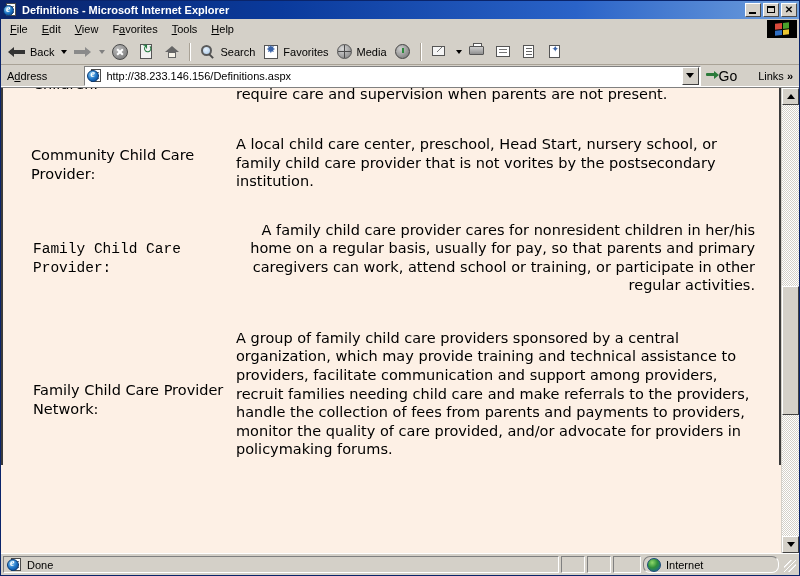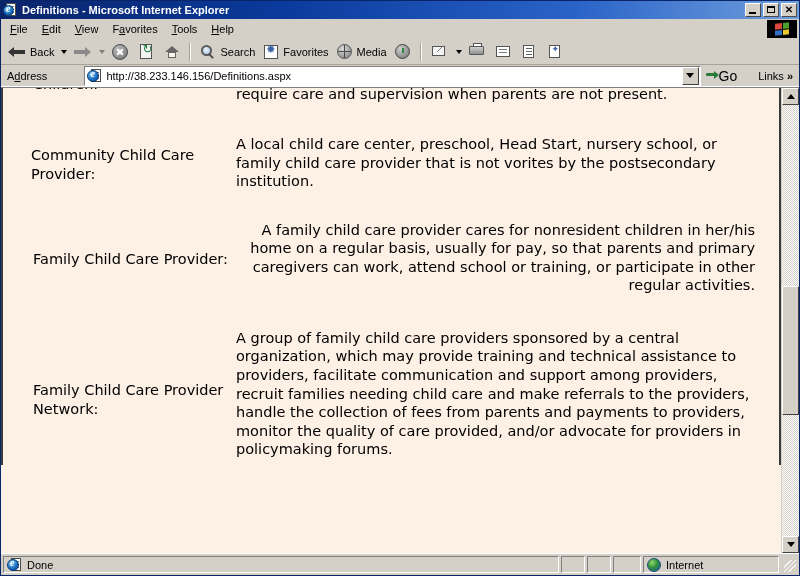--- a/index.html
+++ b/index.html
@@ -399,21 +399,21 @@
     padding-right: 6px;
     vertical-align: middle;
   }
   .deftable td.desc {
     padding-left: 2px;
     padding-right: 24px;
   }
   .deftable tr.r0 td { padding-top: 0; }
   .deftable tr.r1 td.term { padding-top: 30px; padding-left: 28px; }
   .deftable tr.r1 td.desc { padding-top: 26px; }
-  .deftable tr.r2 td.term { padding-top: 26px; }
+  .deftable tr.r2 td.term { padding-top: 26px; font-family: Liberation Mono, monospace; }
   .deftable tr.r2 td.desc { padding-top: 24px; text-align: right; }
   .deftable tr.r3 td.term { padding-top: 40px; }
   .deftable tr.r3 td.desc { padding-top: 28px; }
 
   
   .vscroll {
     width: 17px; flex: 0 0 17px;
     background:
       repeating-conic-gradient(#ffffff 0% 25%, #d4d0c8 0% 50%) 0 0 / 2px 2px;
     display: flex; flex-direction: column;
@@ -462,21 +462,21 @@
     box-sizing: border-box;
     display: flex; align-items: center;
     font-size: 11px; color: #000;
     padding: 0 3px;
     overflow: hidden;
     white-space: nowrap;
   }
   .sb-main { flex: 1 1 auto; min-width: 0; }
   .sb-blank { flex: 0 0 24px; }
   .sb-blank2 { flex: 0 0 28px; }
-  .sb-zone { flex: 0 0 136px; }
+  .sb-zone { flex: 0 0 136px; border-radius: 7px; }
   .sb-grip { flex: 0 0 16px; border: none; background: transparent; position: relative; }
   .sb-grip::after {
     content:"";
     position:absolute; right:1px; bottom:1px; width:12px; height:12px;
     background:
       linear-gradient(135deg, transparent 46%, #ffffff 47%, #ffffff 53%, transparent 54%),
       linear-gradient(135deg, transparent 66%, #ffffff 67%, #ffffff 73%, transparent 74%),
       linear-gradient(135deg, transparent 26%, #ffffff 27%, #ffffff 33%, transparent 34%);
   }
   .sb-ie-icon { width:16px; height:16px; position:relative; margin-right:4px; flex:0 0 16px; }

